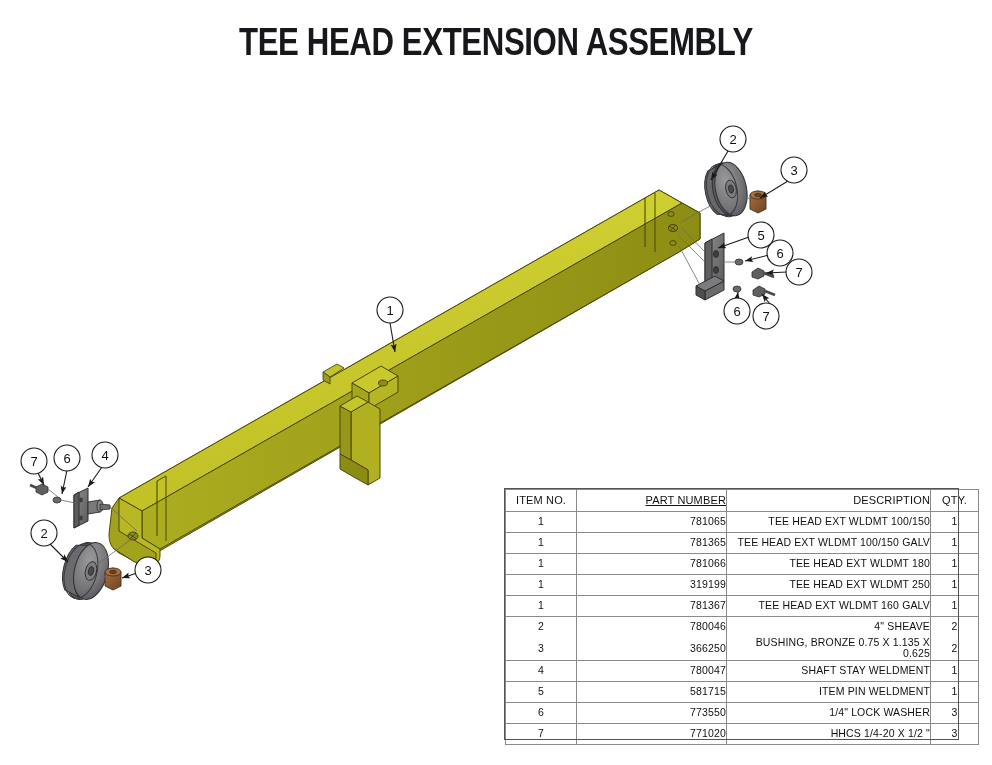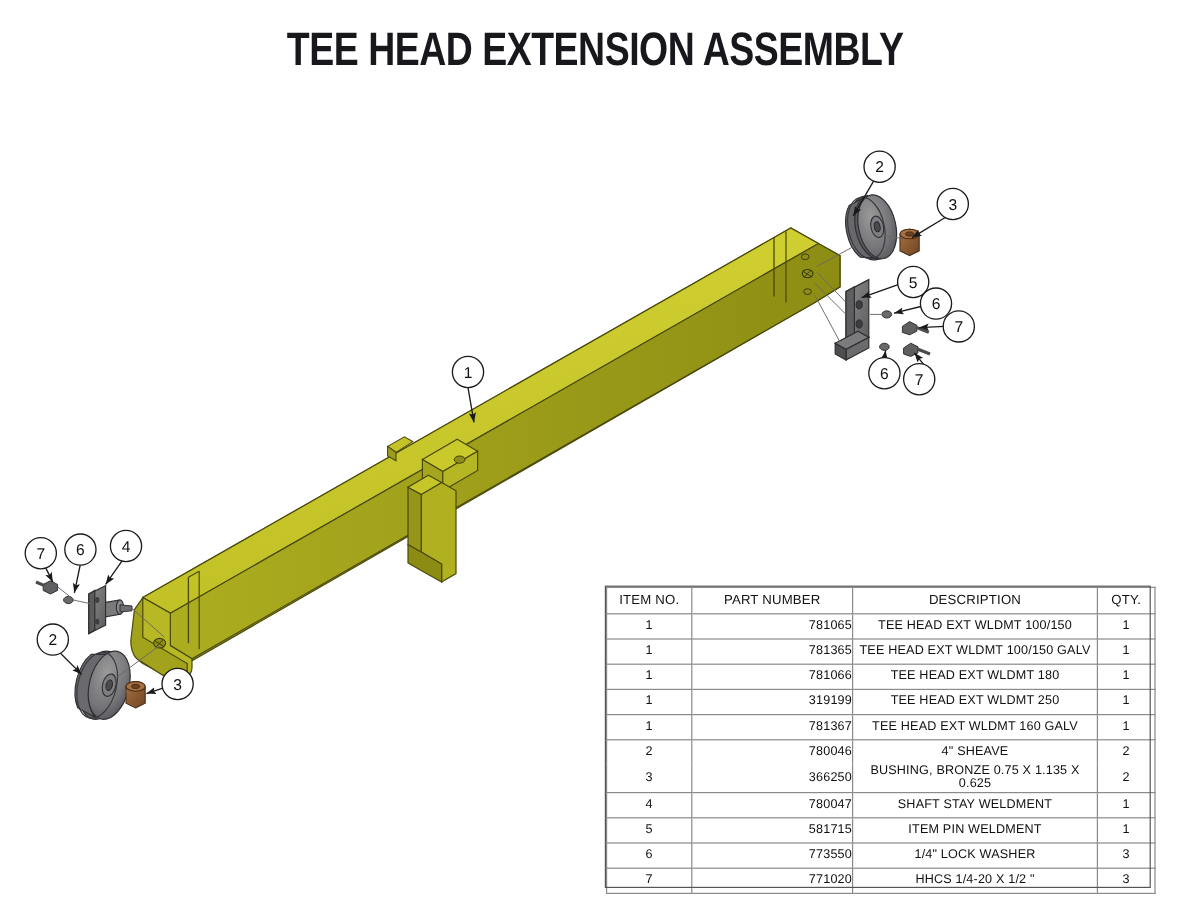--- a/index.html
+++ b/index.html
@@ -68,23 +68,23 @@
     text-align: center;
     vertical-align: middle;
     letter-spacing: 0.15px;
   }
   table.parts thead th {
     height: 21px;
     font-size: 11px;
   }
   table.parts .c-item   { width: 70px; }
   table.parts .c-part   { width: 133px; text-align: right; padding-left: 5px; }
-  table.parts .c-desc   { width: 203px; }
+  table.parts .c-desc   { width: 203px; text-align: right; }
   table.parts .c-qty    { width: 47px; }
-  table.parts th.c-part { text-align: center; padding-left: 0; }
+  table.parts th.c-part { text-align: right; padding-left: 16px; text-decoration: underline; }
   
   table.parts tr.no-bottom td { border-bottom: none; }
   table.parts tr.no-top td { border-top: none; }
   .tbl-frame {
     position: absolute;
     left: 504px;
     top: 488px;
     width: 455px;
     height: 252px;
     border: 1.6px solid #555555;

